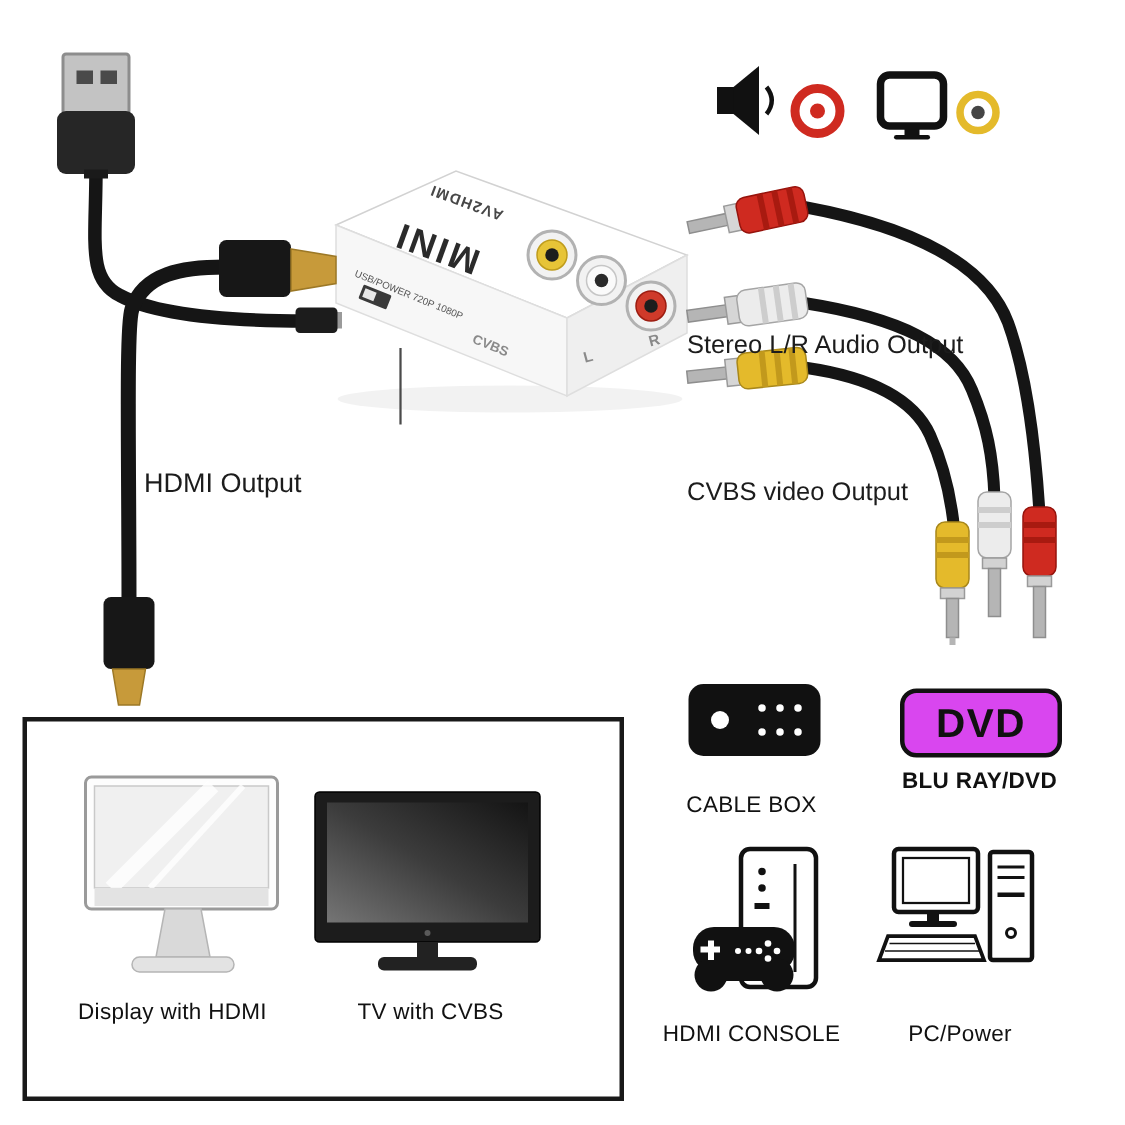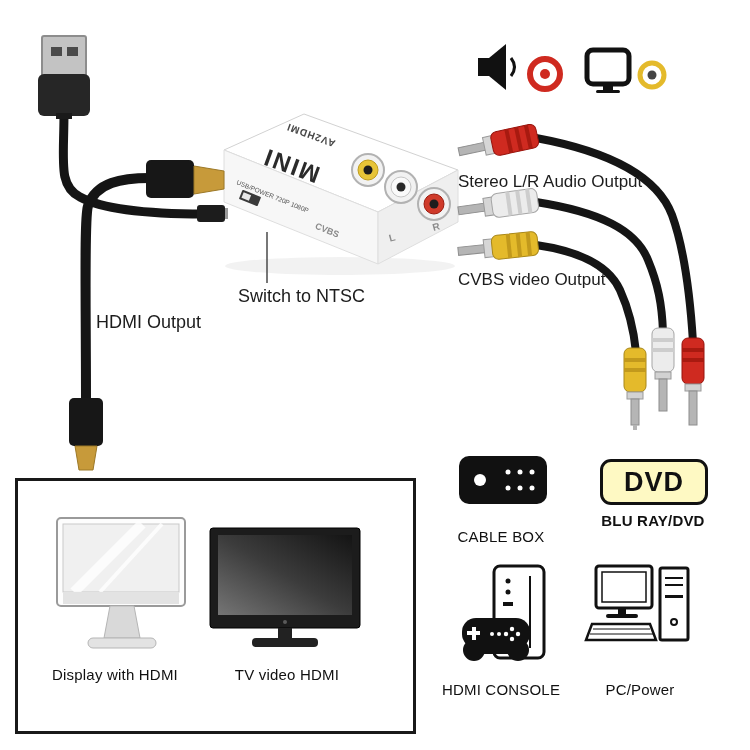--- a/index.html
+++ b/index.html
@@ -3,33 +3,33 @@
 <meta charset="utf-8">
 <style>
   html,body{margin:0;padding:0;background:#fff;}
   .stage{
     position:relative;width:750px;height:750px;background:#fff;
     font-family:"Liberation Sans",sans-serif;overflow:hidden;color:#1c1c1c;
   }
   .art{position:absolute;left:0;top:0;}
   .callout{position:absolute;white-space:nowrap;color:#1c1c1c;}
   .c-lg{font-size:18px;}
-  .c-md{font-size:17px;}
+  .c-md{font-size:17px;margin-top:48px;}
   .panel{
     position:absolute;left:15px;top:478px;width:401px;height:256px;
     border:3px solid #191919;box-sizing:border-box;background:transparent;
   }
   .panel-label,.dev-label{
     position:absolute;font-size:15px;color:#111;text-align:center;letter-spacing:.2px;
   }
   .dvd-badge{
     position:absolute;left:600px;top:459px;width:108px;height:46px;
     border:3.5px solid #111;border-radius:11px;box-sizing:border-box;
     display:flex;align-items:center;justify-content:center;
-    font-size:27px;font-weight:bold;letter-spacing:1px;color:#111;background:#fef9c3;
+    font-size:27px;font-weight:bold;letter-spacing:1px;color:#111;background:#d946ef;
   }
   svg text{font-family:"Liberation Sans",sans-serif;}
 </style>
 </head>
 <body>
 
 <div class="stage">
 
 <svg class="art" width="750" height="750" viewBox="0 0 750 750">
   <defs>
@@ -234,27 +234,26 @@
     <line x1="590" y1="634" x2="653" y2="634" stroke="#111" stroke-width="1"></line>
     <rect x="660" y="568" width="28" height="72" rx="2" fill="#fff" stroke="#111" stroke-width="3"></rect>
     <line x1="665" y1="578" x2="683" y2="578" stroke="#111" stroke-width="2"></line>
     <line x1="665" y1="585" x2="683" y2="585" stroke="#111" stroke-width="2"></line>
     <rect x="665" y="595" width="18" height="3" fill="#111"></rect>
     <circle cx="674" cy="622" r="3" fill="none" stroke="#111" stroke-width="2"></circle>
   </g>
 </svg>
 
 <div class="callout c-lg" style="left:96px;top:312px;">HDMI Output</div>
-<div class="callout c-lg" style="left:238px;top:286px;">Switch to NTSC</div>
 <div class="callout c-md" style="left:458px;top:172px;">Stereo L/R Audio Output</div>
 <div class="callout c-md" style="left:458px;top:270px;">CVBS video Output</div>
 
 <div class="panel"></div>
 <div class="panel-label" style="left:40px;top:666px;width:150px;">Display with HDMI</div>
-<div class="panel-label" style="left:222px;top:666px;width:130px;">TV video HDMI</div>
+<div class="panel-label" style="left:222px;top:666px;width:130px;">TV with CVBS</div>
 
 <div class="dev-label" style="left:451px;top:528px;width:100px;">CABLE BOX</div>
 <div class="dvd-badge">DVD</div>
 <div class="dev-label" style="left:591px;top:512px;width:124px;font-weight:bold;">BLU RAY/DVD</div>
 <div class="dev-label" style="left:439px;top:681px;width:124px;">HDMI CONSOLE</div>
 <div class="dev-label" style="left:590px;top:681px;width:100px;">PC/Power</div>
 
 </div>
 
 </body></html>

